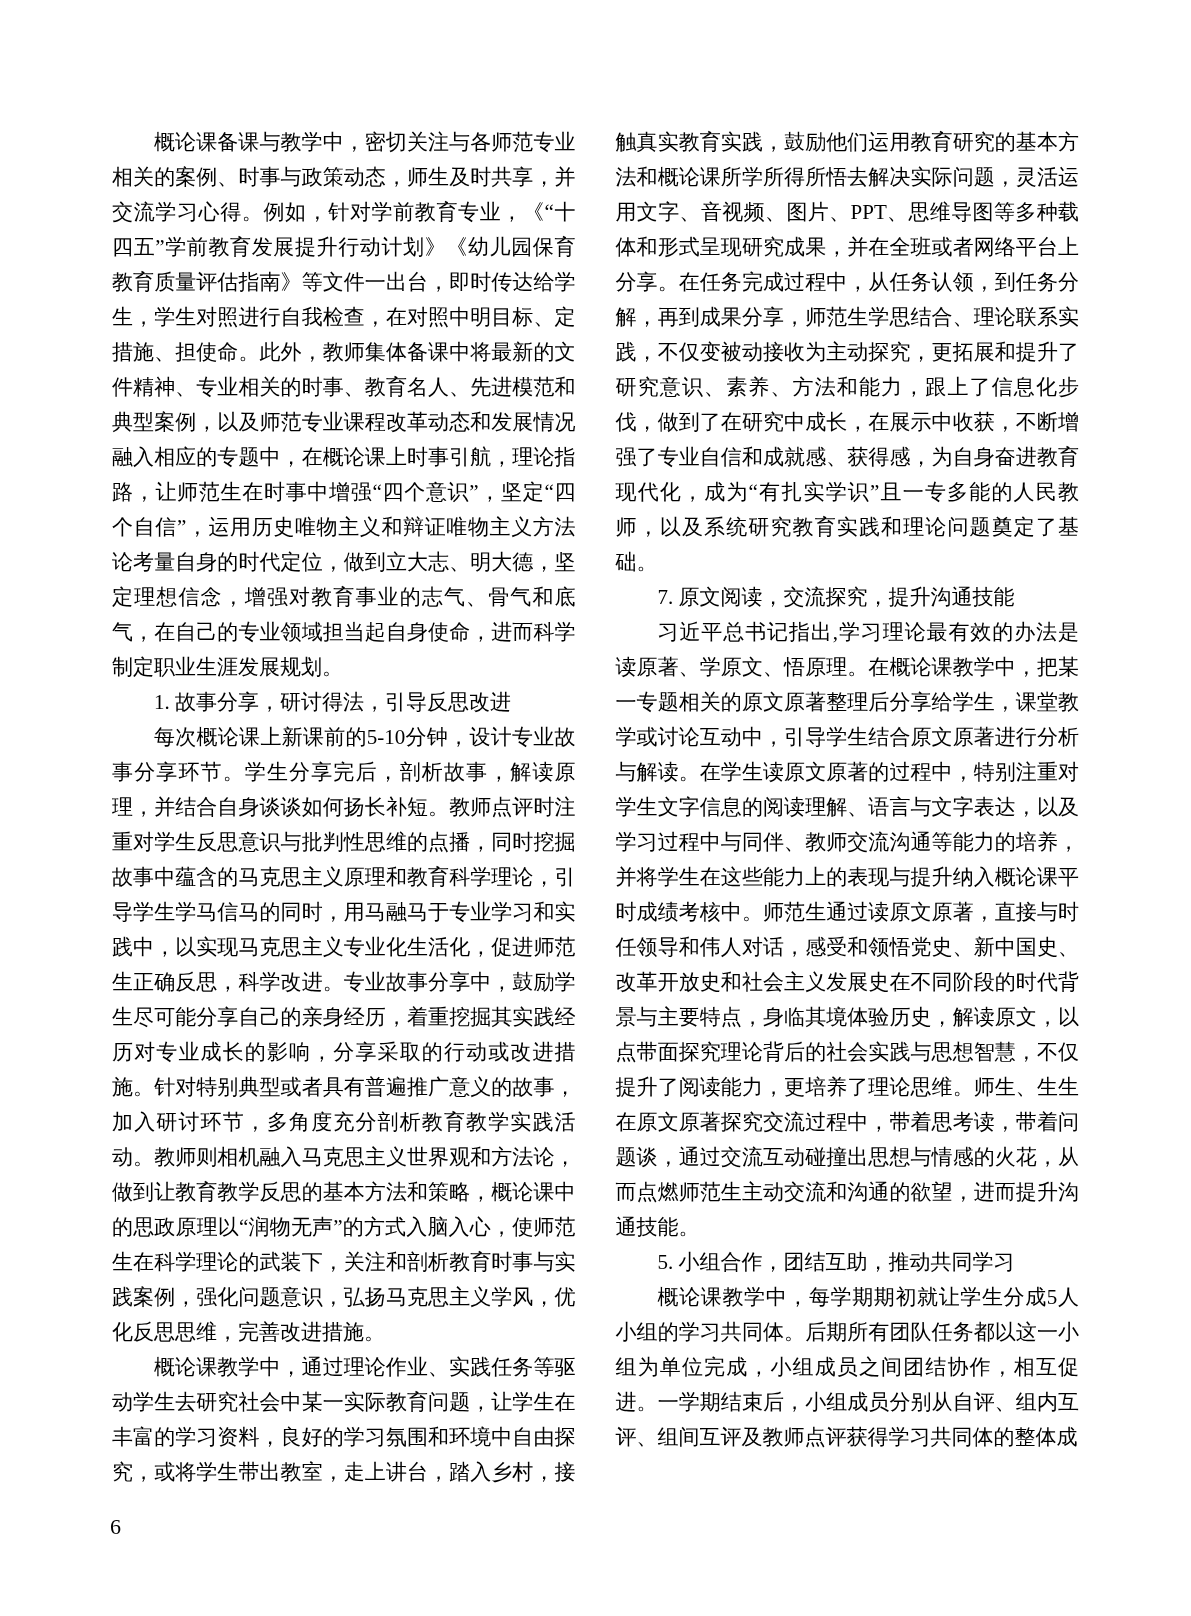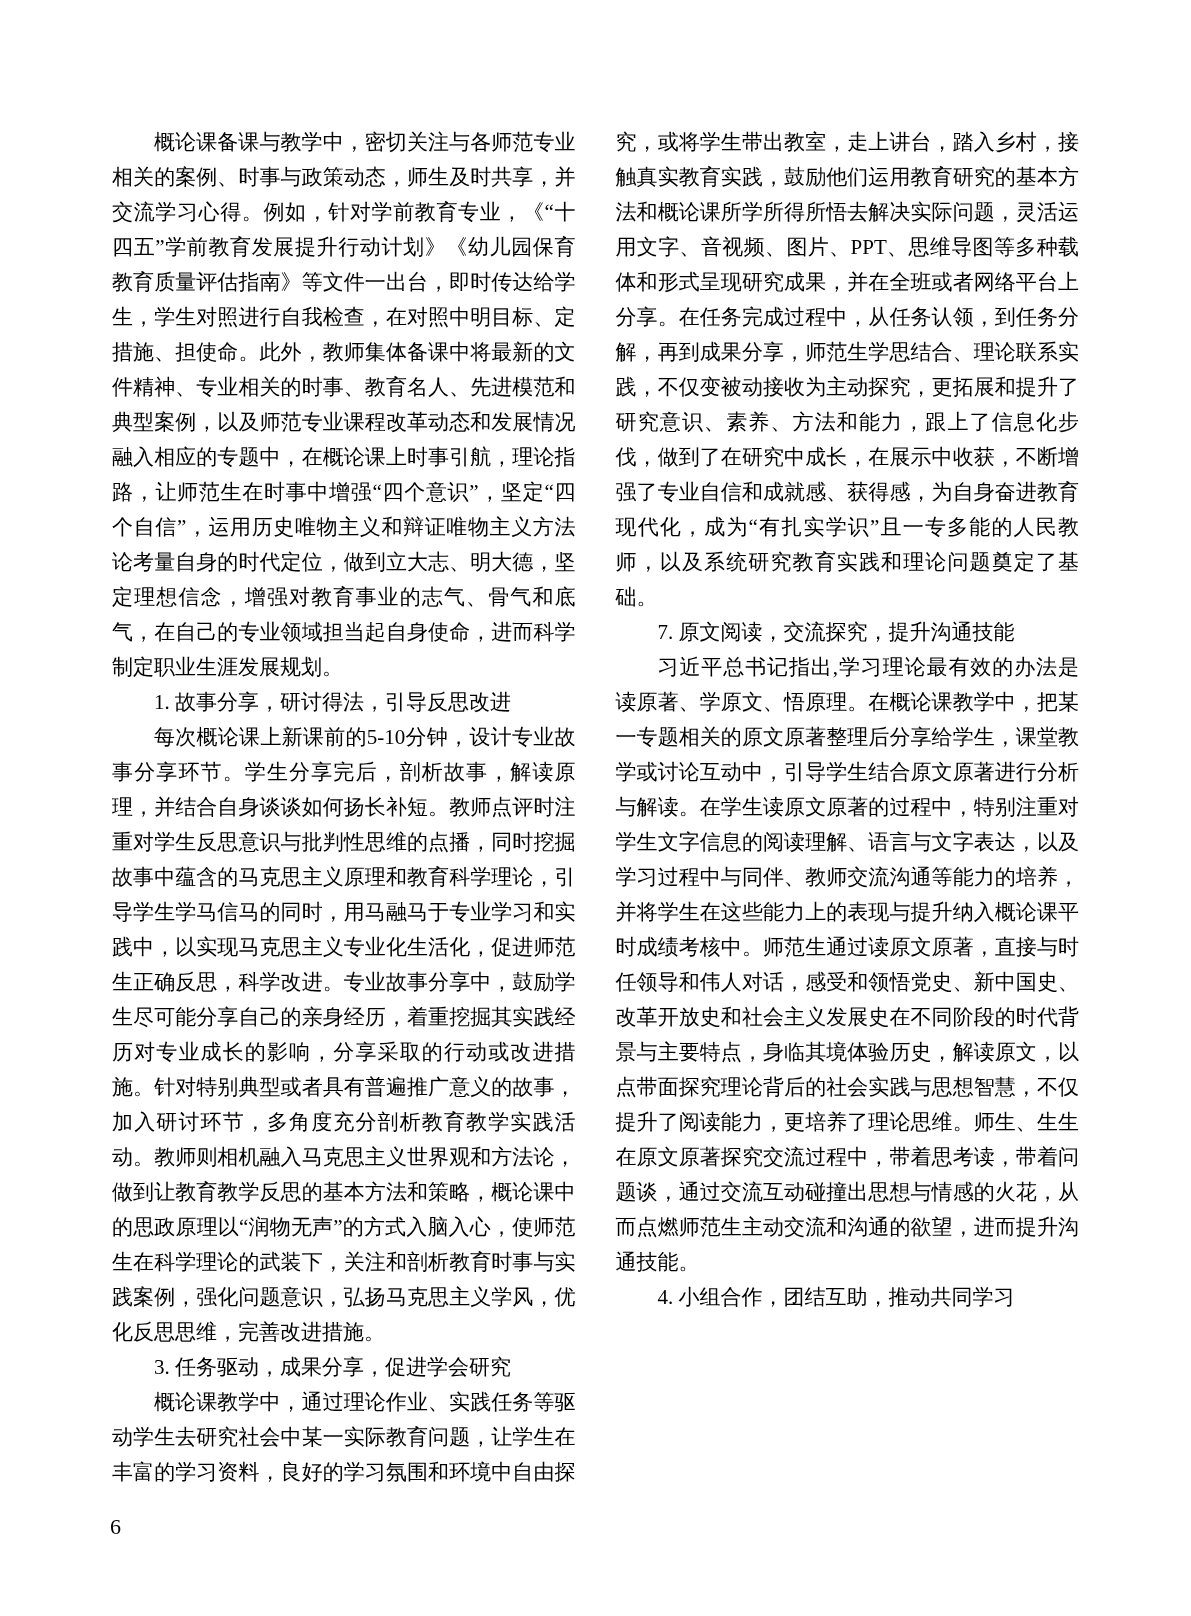--- a/index.html
+++ b/index.html
@@ -52,22 +52,22 @@
 </style>
 </head>
 <body>
 
 <div class="page">
 
   <div class="article">
     <p>概论课备课与教学中，密切关注与各师范专业相关的案例、时事与政策动态，师生及时共享，并交流学习心得。例如，针对学前教育专业，《“十四五”学前教育发展提升行动计划》《幼儿园保育教育质量评估指南》等文件一出台，即时传达给学生，学生对照进行自我检查，在对照中明目标、定措施、担使命。此外，教师集体备课中将最新的文件精神、专业相关的时事、教育名人、先进模范和典型案例，以及师范专业课程改革动态和发展情况融入相应的专题中，在概论课上时事引航，理论指路，让师范生在时事中增强“四个意识”，坚定“四个自信”，运用历史唯物主义和辩证唯物主义方法论考量自身的时代定位，做到立大志、明大德，坚定理想信念，增强对教育事业的志气、骨气和底气，在自己的专业领域担当起自身使命，进而科学制定职业生涯发展规划。</p>
     <p>1. 故事分享，研讨得法，引导反思改进</p>
     <p>每次概论课上新课前的5-10分钟，设计专业故事分享环节。学生分享完后，剖析故事，解读原理，并结合自身谈谈如何扬长补短。教师点评时注重对学生反思意识与批判性思维的点播，同时挖掘故事中蕴含的马克思主义原理和教育科学理论，引导学生学马信马的同时，用马融马于专业学习和实践中，以实现马克思主义专业化生活化，促进师范生正确反思，科学改进。专业故事分享中，鼓励学生尽可能分享自己的亲身经历，着重挖掘其实践经历对专业成长的影响，分享采取的行动或改进措施。针对特别典型或者具有普遍推广意义的故事，加入研讨环节，多角度充分剖析教育教学实践活动。教师则相机融入马克思主义世界观和方法论，做到让教育教学反思的基本方法和策略，概论课中的思政原理以“润物无声”的方式入脑入心，使师范生在科学理论的武装下，关注和剖析教育时事与实践案例，强化问题意识，弘扬马克思主义学风，优化反思思维，完善改进措施。</p>
-    <p>3. 任务驱动，成果分享，促进学会研究</p>
     <p>概论课教学中，通过理论作业、实践任务等驱动学生去研究社会中某一实际教育问题，让学生在丰富的学习资料，良好的学习氛围和环境中自由探究，或将学生带出教室，走上讲台，踏入乡村，接触真实教育实践，鼓励他们运用教育研究的基本方法和概论课所学所得所悟去解决实际问题，灵活运用文字、音视频、图片、PPT、思维导图等多种载体和形式呈现研究成果，并在全班或者网络平台上分享。在任务完成过程中，从任务认领，到任务分解，再到成果分享，师范生学思结合、理论联系实践，不仅变被动接收为主动探究，更拓展和提升了研究意识、素养、方法和能力，跟上了信息化步伐，做到了在研究中成长，在展示中收获，不断增强了专业自信和成就感、获得感，为自身奋进教育现代化，成为“有扎实学识”且一专多能的人民教师，以及系统研究教育实践和理论问题奠定了基础。</p>
     <p>7. 原文阅读，交流探究，提升沟通技能</p>
     <p>习近平总书记指出,学习理论最有效的办法是读原著、学原文、悟原理。在概论课教学中，把某一专题相关的原文原著整理后分享给学生，课堂教学或讨论互动中，引导学生结合原文原著进行分析与解读。在学生读原文原著的过程中，特别注重对学生文字信息的阅读理解、语言与文字表达，以及学习过程中与同伴、教师交流沟通等能力的培养，并将学生在这些能力上的表现与提升纳入概论课平时成绩考核中。师范生通过读原文原著，直接与时任领导和伟人对话，感受和领悟党史、新中国史、改革开放史和社会主义发展史在不同阶段的时代背景与主要特点，身临其境体验历史，解读原文，以点带面探究理论背后的社会实践与思想智慧，不仅提升了阅读能力，更培养了理论思维。师生、生生在原文原著探究交流过程中，带着思考读，带着问题谈，通过交流互动碰撞出思想与情感的火花，从而点燃师范生主动交流和沟通的欲望，进而提升沟通技能。</p>
-    <p>4. 小组合作，团结互助，推动共同学习</p>
+    <p>5. 小组合作，团结互助，推动共同学习</p>
+    <p>概论课教学中，每学期期初就让学生分成5人小组的学习共同体。后期所有团队任务都以这一小组为单位完成，小组成员之间团结协作，相互促进。一学期结束后，小组成员分别从自评、组内互评、组间互评及教师点评获得学习共同体的整体成</p>
   </div>
 
   <div class="page-number">6</div>
 
 </div>
 
 </body></html>

